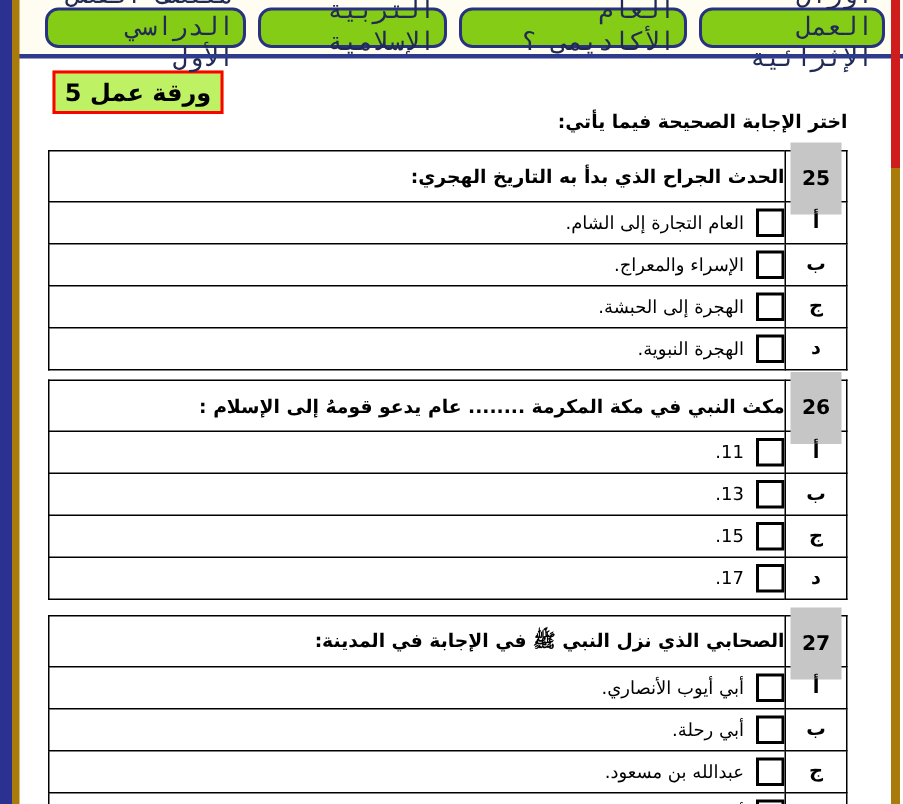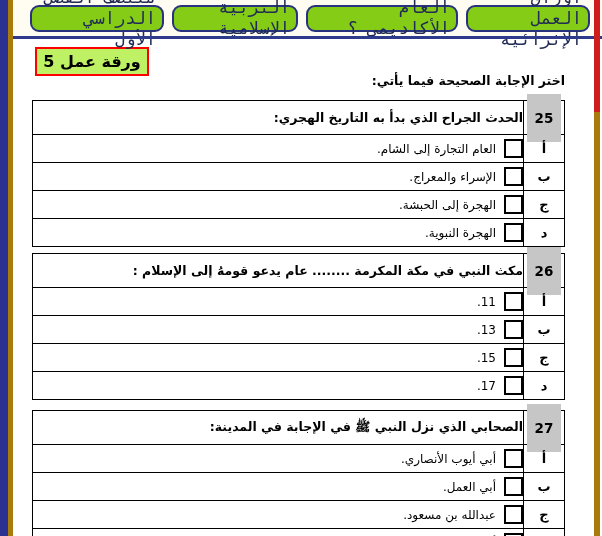--- a/index.html
+++ b/index.html
@@ -144,21 +144,21 @@
         <span class="num-badge">27</span>
       </td>
       <td class="q-text">الصحابي الذي نزل النبي ﷺ في الإجابة في المدينة:</td>
     </tr>
     <tr class="opt-row">
       <td class="col-letter letter-cell">أ</td>
       <td class="opt-cell"><span class="checkbox"></span><span class="opt-text">أبي أيوب الأنصاري.</span></td>
     </tr>
     <tr class="opt-row">
       <td class="col-letter letter-cell">ب</td>
-      <td class="opt-cell"><span class="checkbox"></span><span class="opt-text">أبي العمل.</span></td>
+      <td class="opt-cell"><span class="checkbox"></span><span class="opt-text">أبي رحلة.</span></td>
     </tr>
     <tr class="opt-row">
       <td class="col-letter letter-cell">ج</td>
       <td class="opt-cell"><span class="checkbox"></span><span class="opt-text">عبدالله بن مسعود.</span></td>
     </tr>
     <tr class="opt-row">
       <td class="col-letter letter-cell">د</td>
       <td class="opt-cell"><span class="checkbox"></span><span class="opt-text">أبي عبيدة عامر بن الجراح.</span></td>
     </tr>
   </tbody>

